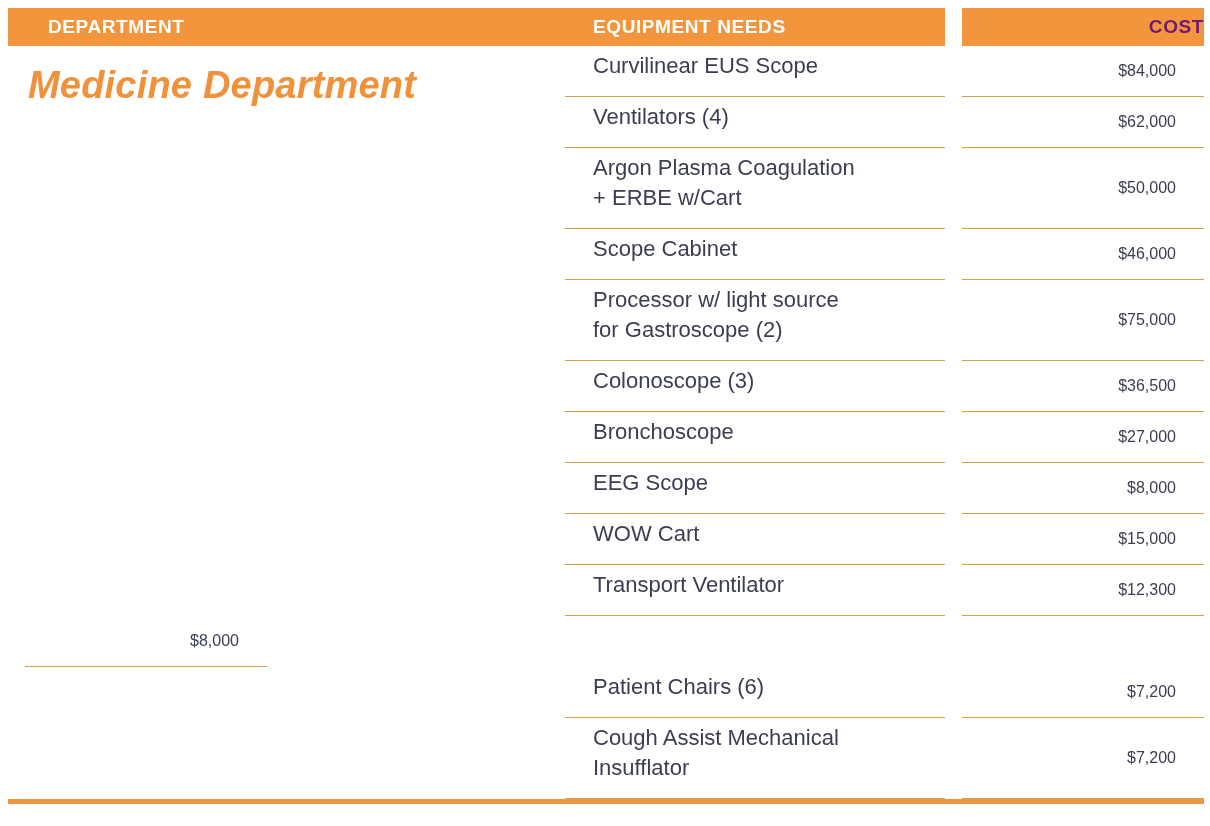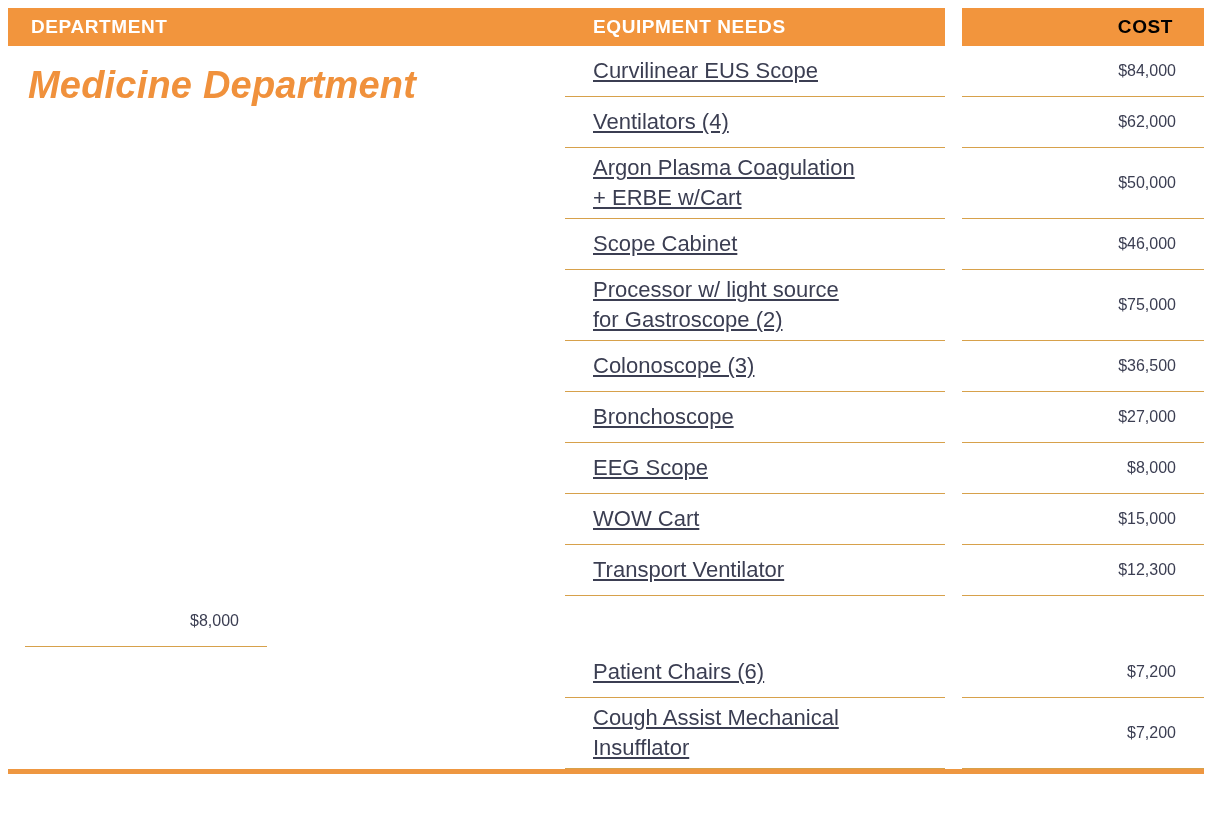--- a/index.html
+++ b/index.html
@@ -29,29 +29,28 @@
   .header-left{
     position:relative;
     width:937px; height:38px;
     background:var(--header-bg);
   }
   .header-left .hdr-label{
     position:absolute; top:0; height:38px;
     display:flex; align-items:center;
     color:#ffffff; font-size:19px; font-weight:bold; letter-spacing:0.6px;
   }
-  .hdr-department{left:23px;}
+  .hdr-department{left:40px;}
   .hdr-equipment{left:585px;}
   .header-right{
     margin-left:17px;
     width:242px; height:38px;
     background:var(--header-bg);
     display:flex; align-items:center; justify-content:flex-end;
-    padding-right:31px;
-    color:#000000; font-size:19px; font-weight:bold; letter-spacing:0.6px;
+    color:#701a75; font-size:19px; font-weight:bold; letter-spacing:0.6px;
   }
   
   .dept-heading{
     position:absolute;
     left:28px; top:64px;
     font-size:38px;
     font-weight:bold;
     letter-spacing:0.2px;
     color:var(--heading-text);
     font-style:italic;
@@ -62,28 +61,27 @@
     left:8px; top:46px;
     width:1196px;
     display:flex;
     flex-direction:column;
   }
   .row{display:flex;}
   .eq-cell{
     margin-left:557px;
     width:380px;
     min-height:51px;
-    padding:5px 10px 5px 28px;
+    padding:5px 10px 15px 28px;
     border-bottom:1.5px solid var(--divider);
     display:flex; align-items:center;
     font-size:22px;
     line-height:30px;
     white-space:pre-line;
     color:var(--body-text);
-    text-decoration:underline;
   }
   .cost-cell{
     margin-left:17px;
     width:242px;
     min-height:51px;
     padding:5px 28px 5px 10px;
     border-bottom:1.5px solid var(--divider);
     display:flex; align-items:center; justify-content:flex-end;
     font-size:16px;
     line-height:30px;

